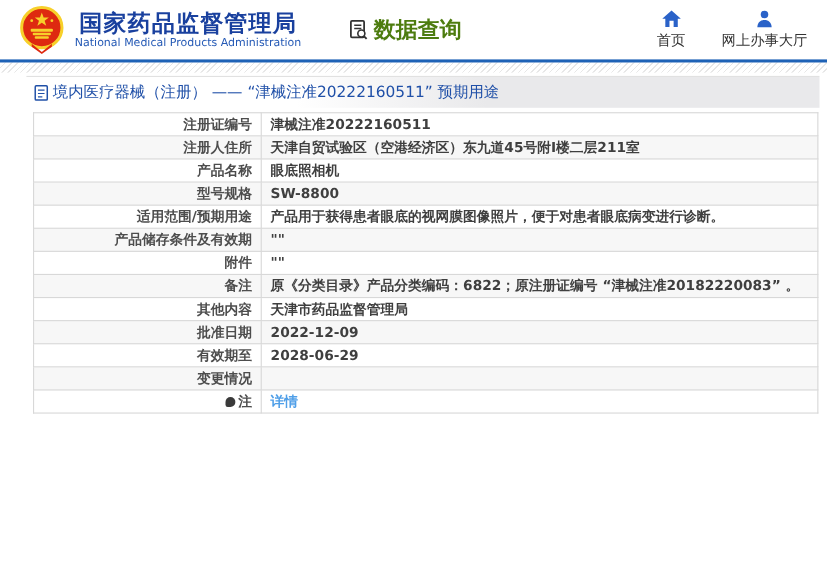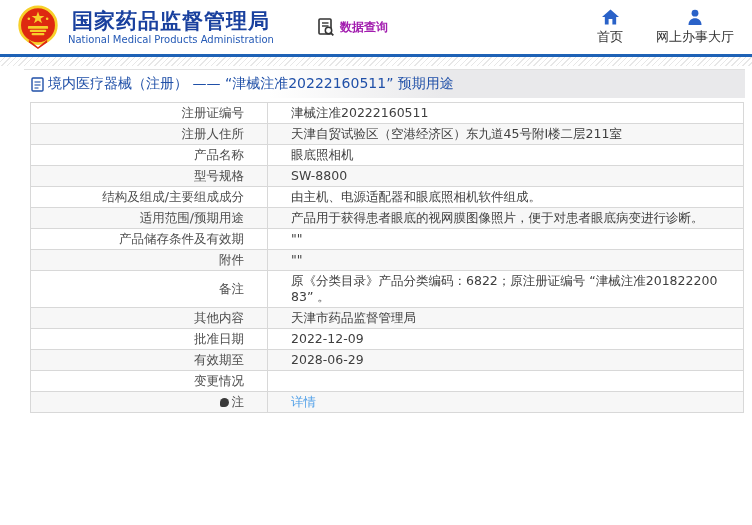--- a/index.html
+++ b/index.html
@@ -12,21 +12,21 @@
   .site-header{
     height:57px;background:#fff;border-bottom:3px solid #1e62b6;
     display:flex;align-items:center;padding:0 10px 0 16px;box-sizing:border-box;
   }
   .logo-wrap{display:flex;align-items:center;}
   .emblem{width:44px;height:44px;flex:0 0 auto;}
   .logo-text{margin-left:8px;display:flex;flex-direction:column;justify-content:center;}
   .org-cn{font-size:21px;font-weight:bold;color:#19409e;letter-spacing:1px;line-height:24px;text-align:center;}
   .org-en{font-size:10px;color:#2459b5;line-height:13px;}
   .data-query{display:flex;align-items:center;margin-left:42px;cursor:pointer;}
-  .data-query .dq-label{font-size:12px;color:#a21caf;font-weight:600;margin-left:4px;}
+  .data-query .dq-label{font-size:20px;color:#4d7c0f;font-weight:600;margin-left:4px;}
   .header-nav{margin-left:auto;display:flex;align-items:center;gap:26px;padding-right:8px;}
   .nav-item{display:flex;flex-direction:column;align-items:center;cursor:pointer;min-width:40px;}
   .nav-item svg{display:block;}
   .nav-label{font-size:13px;color:#333;margin-top:3px;white-space:nowrap;}
   
   .hatch-strip{
     height:9px;
     background:repeating-linear-gradient(135deg,#ffffff 0 3px,#e7e7e7 3px 4px);
   }
   
@@ -38,21 +38,21 @@
   }
   .title-bar .doc-icon{margin-right:4px;flex:0 0 auto;}
   .title-text{font-size:14px;color:#2050a8;white-space:nowrap;}
   
   .table-wrap{margin:4px 8px 0 30px;}
   table.info{border-collapse:collapse;width:100%;table-layout:fixed;}
   table.info tr{background:#fff;}
   table.info tr:nth-child(even){background:#f7f7f7;}
   table.info td{
     border:1px solid #d8d8d8;
-    font-size:12.5px;line-height:16px;padding:2px 23px;vertical-align:middle;
+    font-size:12.5px;line-height:16px;padding:2px 8px;vertical-align:middle;font-weight:bold;
   }
   td.label-cell{width:190px;text-align:right;color:#4d4d4d;padding-right:10px;}
   td.value-cell{color:#3f3f3f;word-break:break-all;}
   .detail-link{color:#4f9fe8;text-decoration:none;cursor:pointer;}
   .note-dot{
     display:inline-block;width:9px;height:9px;border-radius:50% 50% 50% 2px;
     background:#3a3a3a;margin-right:3px;vertical-align:-1px;
   }
 </style>
 </head>
@@ -129,24 +129,20 @@
         </tr>
         <tr>
           <td class="label-cell">产品名称</td>
           <td class="value-cell">眼底照相机</td>
         </tr>
         <tr>
           <td class="label-cell">型号规格</td>
           <td class="value-cell">SW-8800</td>
         </tr>
         <tr>
-          <td class="label-cell">结构及组成/主要组成成分</td>
-          <td class="value-cell">由主机、电源适配器和眼底照相机软件组成。</td>
-        </tr>
-        <tr>
           <td class="label-cell">适用范围/预期用途</td>
           <td class="value-cell">产品用于获得患者眼底的视网膜图像照片，便于对患者眼底病变进行诊断。</td>
         </tr>
         <tr>
           <td class="label-cell">产品储存条件及有效期</td>
           <td class="value-cell">""</td>
         </tr>
         <tr>
           <td class="label-cell">附件</td>
           <td class="value-cell">""</td>

